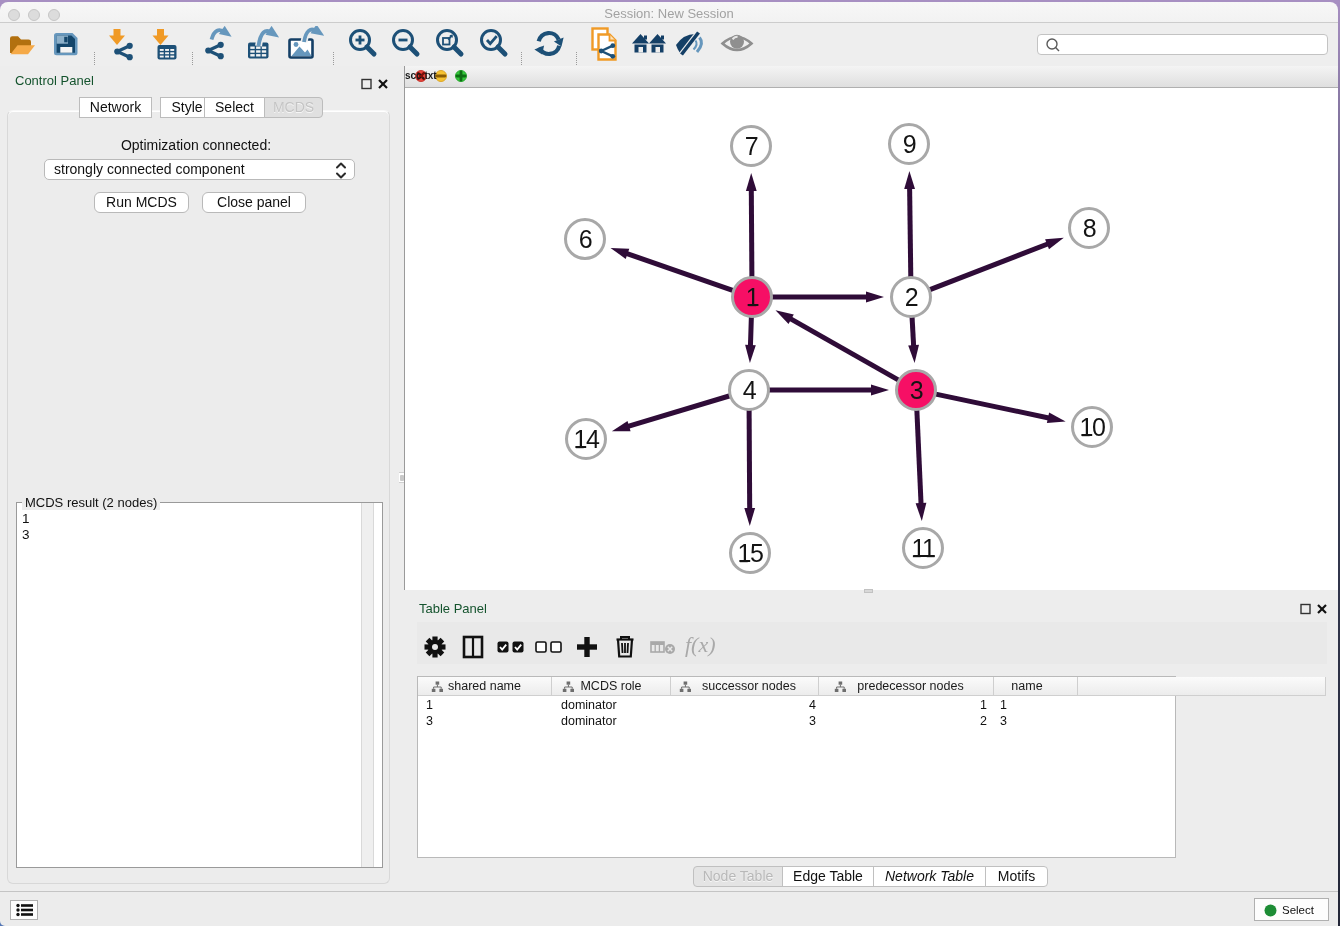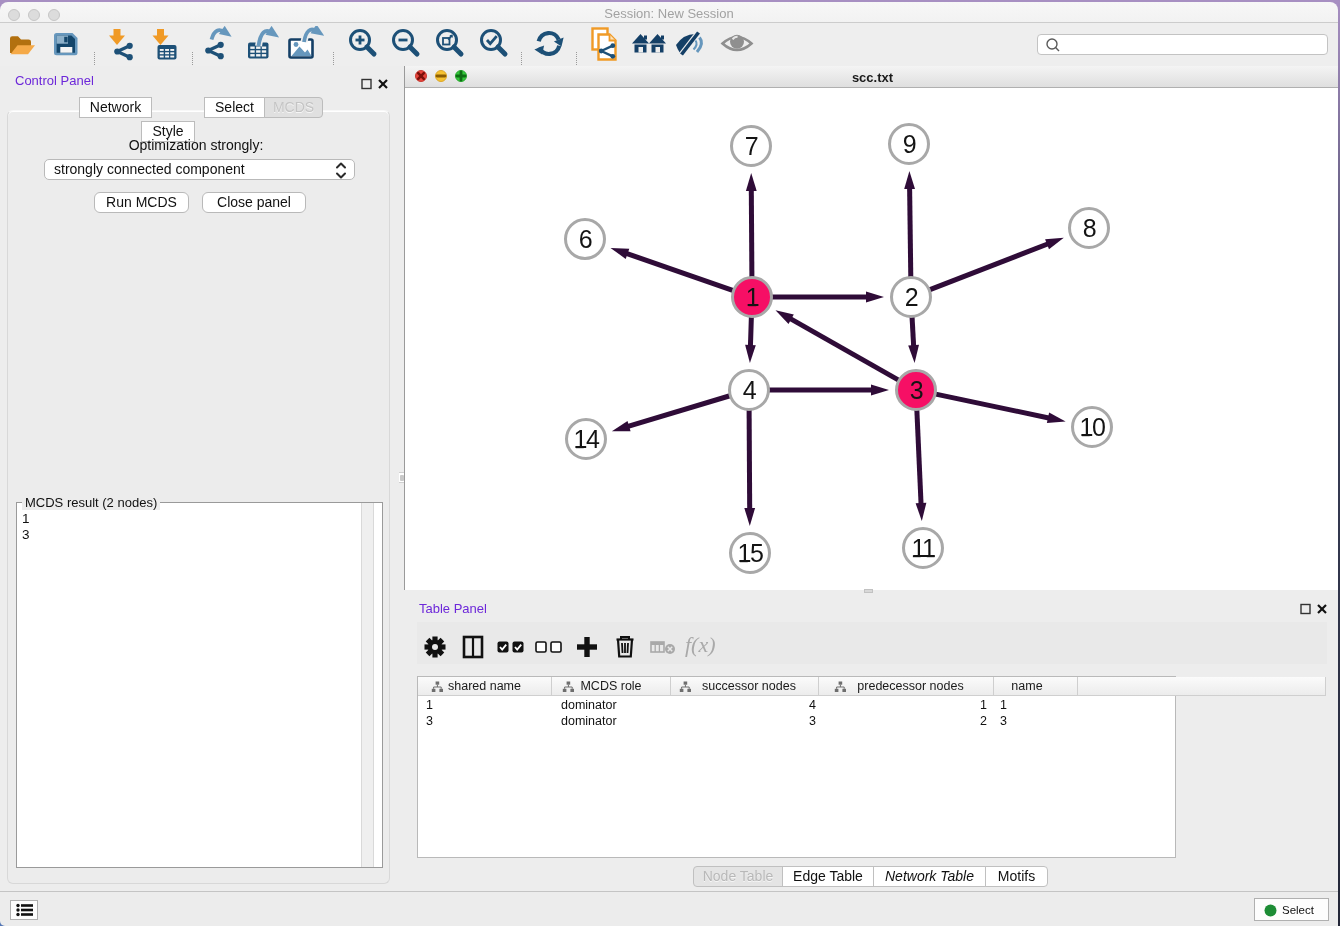--- a/index.html
+++ b/index.html
@@ -12,36 +12,36 @@
 #wallpaper-right { right:0; top:0; width:2px; height:926px; background:linear-gradient(#a78fc2, #3a3f58 40%, #232637); }
 #titlebar { left:0; top:2px; width:1338px; height:21px; background:linear-gradient(#f7f7f7,#f2f2f2); border-bottom:1px solid #cccccc; border-radius:8px 8px 0 0;padding-left:36px; }
 .tl { position:absolute; top:7px; width:12px; height:12px; border-radius:50%; background:#dcdcdc; border:1px solid #c6c6c6; }
 #apptitle { position:absolute; left:0; right:0; top:4px; text-align:center; font-size:13px; color:#a2a2a2; }
 #toolbar { left:0; top:23px; width:1338px; height:43px; background:#eeeeee; }
 .sep { position:absolute; top:29px; width:0; height:31px; border-left:1px dotted #9a9a9a; }
 .tbi { position:absolute; top:28px; }
 #searchbox { position:absolute; left:1037px; top:11px; width:291px; height:21px; background:#ffffff; border:1px solid #c3c3c3; border-radius:4px; }
 
 #cpanel { left:0; top:66px; width:392px; height:824px; background:#ededed; }
-.phead { font-size:13px; color:#6d28d9; }
+.phead { font-size:13px; color:#14532d; }
 .tab { position:absolute; top:31px; height:21px; background:#ffffff; border:1px solid #bcbcbc; font-size:14px; color:#111; text-align:center; line-height:19px; }
 .tabsel { background:#e0e0e0; color:#c4c4c4; text-shadow:0 1px 0 #f6f6f6; }
 #cpcontent { left:7px; top:44px; width:383px; height:774px; border-radius:6px; background:#ececec; border:1px solid #d8d8d8; border-top:1px solid #f8f8f8; box-shadow: inset 0 1px 0 #ffffff; }
 #optlabel { left:0; top:71px; width:392px; text-align:center; font-size:14px; color:#111; }
 #dropdown { left:44px; top:93px; width:311px; height:21px; background:#ffffff; border:1px solid #b9b9b9; border-radius:5px; font-size:14px; color:#111; line-height:19px; padding-left:9px; }
 .btn { position:absolute; height:21px; background:#ffffff; border:1px solid #b9b9b9; border-radius:6px; font-size:14px; color:#111; text-align:center; line-height:19px; }
 #fieldset { left:16px; top:436px; width:367px; height:366px; border:1px solid #9a9a9a; background:#ffffff; }
 #fslabel { left:22px; top:429px; font-size:13px; color:#111; background:#ececec; padding:0 3px; }
 #fstrack { left:361px; top:437px; width:13px; height:364px; background:#efefef; border-left:1px solid #d9d9d9; border-right:1px solid #d9d9d9; }
 #fstext { left:22px; top:445px; font-size:13.5px; color:#111; line-height:16px; }
 
 #netwin { left:404px; top:66px; width:936px; height:524px; background:#ffffff; border-left:1px solid #9a9a9a; }
 #nettitle { left:0px; top:0px; width:935px; height:22px; background:linear-gradient(#f4f4f4,#dfdfdf); border-bottom:1px solid #b0b0b0; }
 .mtl { position:absolute; top:4px; width:12px; height:12px; border-radius:50%; }
-#netname { position:absolute; left:0; right:0; top:4px; text-align:center; font-size:13px; font-weight:bold; color:#1a1a1a; }
+#netname { position:absolute; left:0; right:0; top:4px; text-align:left; font-size:10px; font-weight:bold; color:#1a1a1a; }
 
 #tpanel { left:404px; top:596px; width:936px; height:294px; background:#ededed; }
 #ttoolbar { left:13px; top:26px; width:910px; height:42px; background:#e9e9e9; }
 #ttable { left:13px; top:80px; width:759px; height:182px; background:#ffffff; border:1px solid #b9b9b9; }
 #thead { left:0px; top:0px; width:908px; height:19px; background:linear-gradient(#fbfbfb,#ececec); border-bottom:1px solid #cfcfcf; }
 .th { position:absolute; top:0; height:18px; border-right:1px solid #cfcfcf; font-size:12.5px; color:#1a1a1a; text-align:center; line-height:19px; }
 .td { position:absolute; font-size:12.5px; color:#111; height:16px; line-height:16px; }
 .btab { position:absolute; top:270px; height:21px; background:#ffffff; border:1px solid #c0c0c0; font-size:14px; color:#111; text-align:center; line-height:19px; }
 
 #statusbar { left:0; top:891px; width:1338px; height:35px; background:#ececec; border-top:1px solid #c4c4c4; }
@@ -200,24 +200,24 @@
   </div>
   <div id="cpanel" class="abs">
     <div class="phead abs" style="left:15px; top:7px;">Control Panel</div>
     <div class="abs" style="left:361px;top:10px"><svg width="30" height="12" viewBox="0 0 30 12">
           <rect x="1" y="1.5" width="9" height="9" fill="none" stroke="#333" stroke-width="1.4"></rect>
           <line x1="18" y1="2" x2="26" y2="10" stroke="#111" stroke-width="2.2"></line>
           <line x1="26" y1="2" x2="18" y2="10" stroke="#111" stroke-width="2.2"></line>
         </svg></div>
     <div id="cpcontent" class="abs"></div>
     <div class="tab" style="left:79px; width:73px;">Network</div>
-    <div class="tab" style="left:141px; width:54px;margin-top:24px;">Style</div>
+    <div class="tab" style="left:160px; width:54px;">Style</div>
     <div class="tab" style="left:204px; width:61px;">Select</div>
     <div class="tab tabsel" style="left:264px; width:59px; border-radius:0 4px 4px 0;">MCDS</div>
-    <div id="optlabel" class="abs">Optimization strongly:</div>
+    <div id="optlabel" class="abs">Optimization connected:</div>
     <div id="dropdown" class="abs">strongly connected component<svg width="14" height="19" viewBox="0 0 14 19" style="position:absolute;right:6px;top:1px">
           <path d="M3 6.5 L7 2.5 L11 6.5" fill="none" stroke="#2a2a2a" stroke-width="2" stroke-linecap="round" stroke-linejoin="round"></path>
           <path d="M3 12.5 L7 16.5 L11 12.5" fill="none" stroke="#2a2a2a" stroke-width="2" stroke-linecap="round" stroke-linejoin="round"></path>
         </svg></div>
     <div class="btn" style="left:94px; top:126px; width:95px;">Run MCDS</div>
     <div class="btn" style="left:202px; top:126px; width:104px;">Close panel</div>
     <div id="fieldset" class="abs"></div>
     <div id="fstrack" class="abs"></div>
     <div id="fslabel" class="abs">MCDS result (2 nodes)</div>
     <div id="fstext" class="abs">1<br>3</div>

